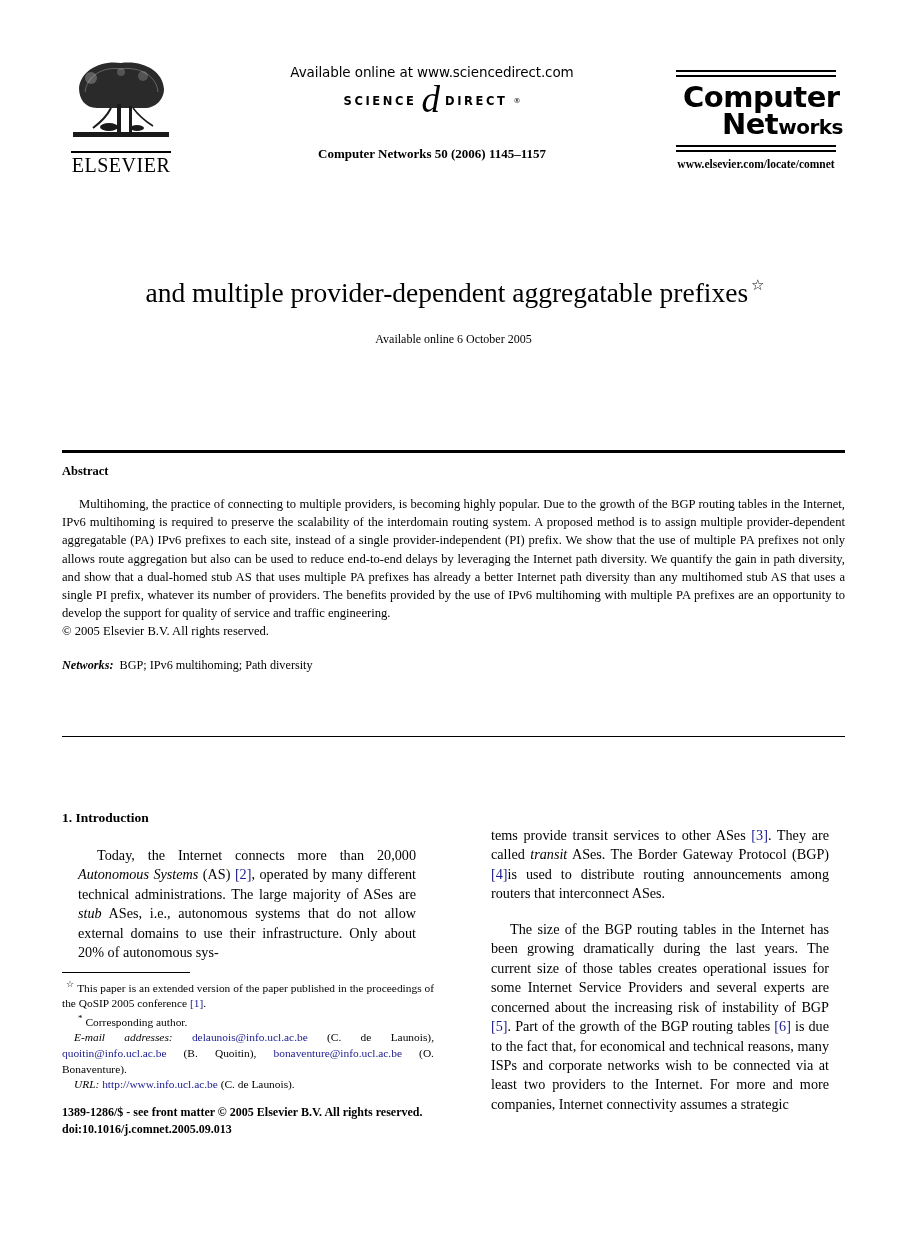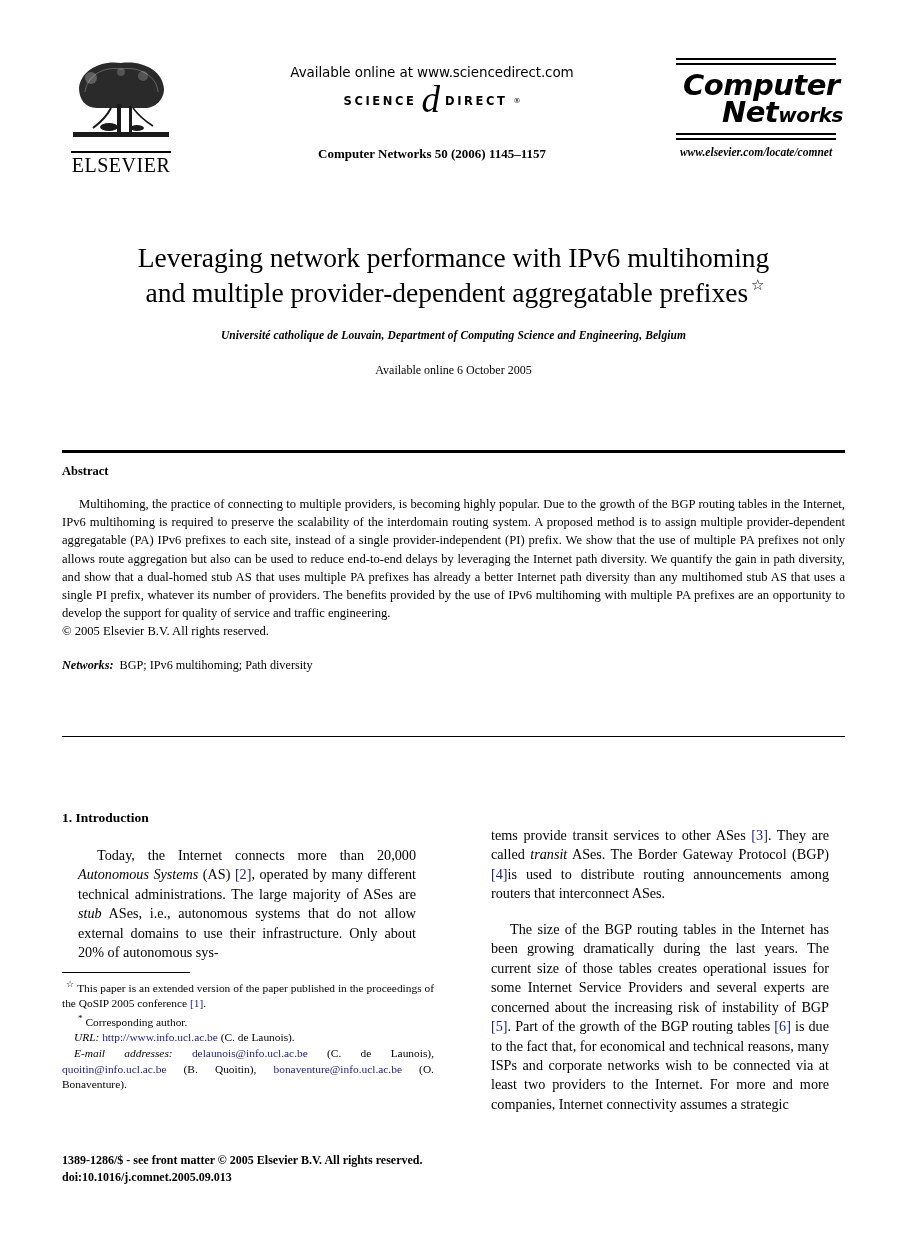--- a/index.html
+++ b/index.html
@@ -101,24 +101,23 @@
     margin-top: 30px;
     font-family: "Liberation Serif", serif;
     font-weight: bold;
     font-size: 13px;
     text-align: center;
   }
 
   .cn-block {
     position: absolute;
     right: 0;
-    top: 0;
+    top: 12px;
     width: 178px;
     text-align: center;
-    font-style: italic;
   }
   .cn-rule-top, .cn-rule-bot {
     width: 160px;
     margin: 0 auto;
   }
   .cn-rule-line {
     height: 2px;
     background: #000;
   }
   .cn-rule-gap { height: 3px; }
@@ -287,21 +286,21 @@
     padding-left: 4px;
     padding-right: 3px;
   }
   .fn-link { color: #1a1a8e; }
   .fn-em { font-style: italic; }
 
   
   .footer {
     position: absolute;
     left: 62px;
-    top: 1152px;
+    top: 1104px;
     width: 500px;
     font-family: "Liberation Serif", serif;
     font-weight: bold;
     font-size: 12px;
     line-height: 1.45;
   }
 </style>
 </head>
 <body>
 
@@ -358,24 +357,23 @@
         <div class="cn-rule-line"></div>
         <div class="cn-rule-gap"></div>
         <div class="cn-rule-line"></div>
       </div>
       <div class="cn-url">www.elsevier.com/locate/comnet</div>
     </div>
   </div>
 
   <div class="title-block">
     <h1 class="paper-title">
-      <span>Leveraging network performance with IPv6 multihoming</span><br>
+      <br>
       <span>and multiple provider-dependent aggregatable prefixes</span><span class="title-star">☆</span>
     </h1>
-    <div class="affiliation">Université catholique de Louvain, Department of Computing Science and Engineering, Belgium</div>
     <div class="avail-online">Available online 6 October 2005</div>
   </div>
 
   <div class="rule-thick" id="abstract-rule-top"></div>
 
   <div class="abstract-sec">
     <div class="abstract-head">Abstract</div>
     <div class="abstract-body">Multihoming, the practice of connecting to multiple providers, is becoming highly popular. Due to the growth of the BGP routing tables in the Internet, IPv6 multihoming is required to preserve the scalability of the interdomain routing system. A proposed method is to assign multiple provider-dependent aggregatable (PA) IPv6 prefixes to each site, instead of a single provider-independent (PI) prefix. We show that the use of multiple PA prefixes not only allows route aggregation but also can be used to reduce end-to-end delays by leveraging the Internet path diversity. We quantify the gain in path diversity, and show that a dual-homed stub AS that uses multiple PA prefixes has already a better Internet path diversity than any multihomed stub AS that uses a single PI prefix, whatever its number of providers. The benefits provided by the use of IPv6 multihoming with multiple PA prefixes are an opportunity to develop the support for quality of service and traffic engineering.</div>
     <div class="abstract-copy">© 2005 Elsevier B.V. All rights reserved.</div>
     <div class="keywords"><i>Networks:</i>&nbsp; <span>BGP; IPv6 multihoming; Path diversity</span></div>
@@ -393,22 +391,22 @@
     <div class="col col-right">
       <p class="para" style="text-indent:0"><span>tems provide transit services to other ASes </span><span class="ref">[3]</span><span>. They are called </span><i>transit</i><span> ASes. The Border Gateway Protocol (BGP) </span><span class="ref">[4]</span><span>is used to distribute routing announcements among routers that interconnect ASes.</span></p>
       <p class="para"><span>The size of the BGP routing tables in the Internet has been growing dramatically during the last years. The current size of those tables creates operational issues for some Internet Service Providers and several experts are concerned about the increasing risk of instability of BGP </span><span class="ref">[5]</span><span>. Part of the growth of the BGP routing tables </span><span class="ref">[6]</span><span> is due to the fact that, for economical and technical reasons, many ISPs and corporate networks wish to be connected via at least two providers to the Internet. For more and more companies, Internet connectivity assumes a strategic</span></p>
     </div>
   </div>
 
   <div class="footnote-rule"></div>
   <div class="footnotes">
     <div class="fn-line"><span class="fn-star">☆</span><span>This paper is an extended version of the paper published in the proceedings of the QoSIP 2005 conference </span><span class="fn-link">[1]</span><span>.</span></div>
     <div class="fn-line fn-indent"><span class="fn-star">*</span><span>Corresponding author.</span></div>
+    <div class="fn-line fn-indent"><i class="fn-em">E-mail addresses:</i> <span class="fn-link">delaunois@info.ucl.ac.be</span><span> (C. de Launois),</span> <span class="fn-link">quoitin@info.ucl.ac.be</span><span> (B. Quoitin),</span> <span class="fn-link">bonaventure@info.ucl.ac.be</span> <span>(O. Bonaventure).</span></div>
     <div class="fn-line fn-indent"><i class="fn-em">URL:</i> <span class="fn-link">http://www.info.ucl.ac.be</span><span> (C. de Launois).</span></div>
-    <div class="fn-line fn-indent"><i class="fn-em">E-mail addresses:</i> <span class="fn-link">delaunois@info.ucl.ac.be</span><span> (C. de Launois),</span> <span class="fn-link">quoitin@info.ucl.ac.be</span><span> (B. Quoitin),</span> <span class="fn-link">bonaventure@info.ucl.ac.be</span> <span>(O. Bonaventure).</span></div>
   </div>
 
   <div class="footer">
     <div>1389-1286/$ - see front matter © 2005 Elsevier B.V. All rights reserved.</div>
     <div>doi:10.1016/j.comnet.2005.09.013</div>
   </div>
 
 </div>
 
 </body></html>

